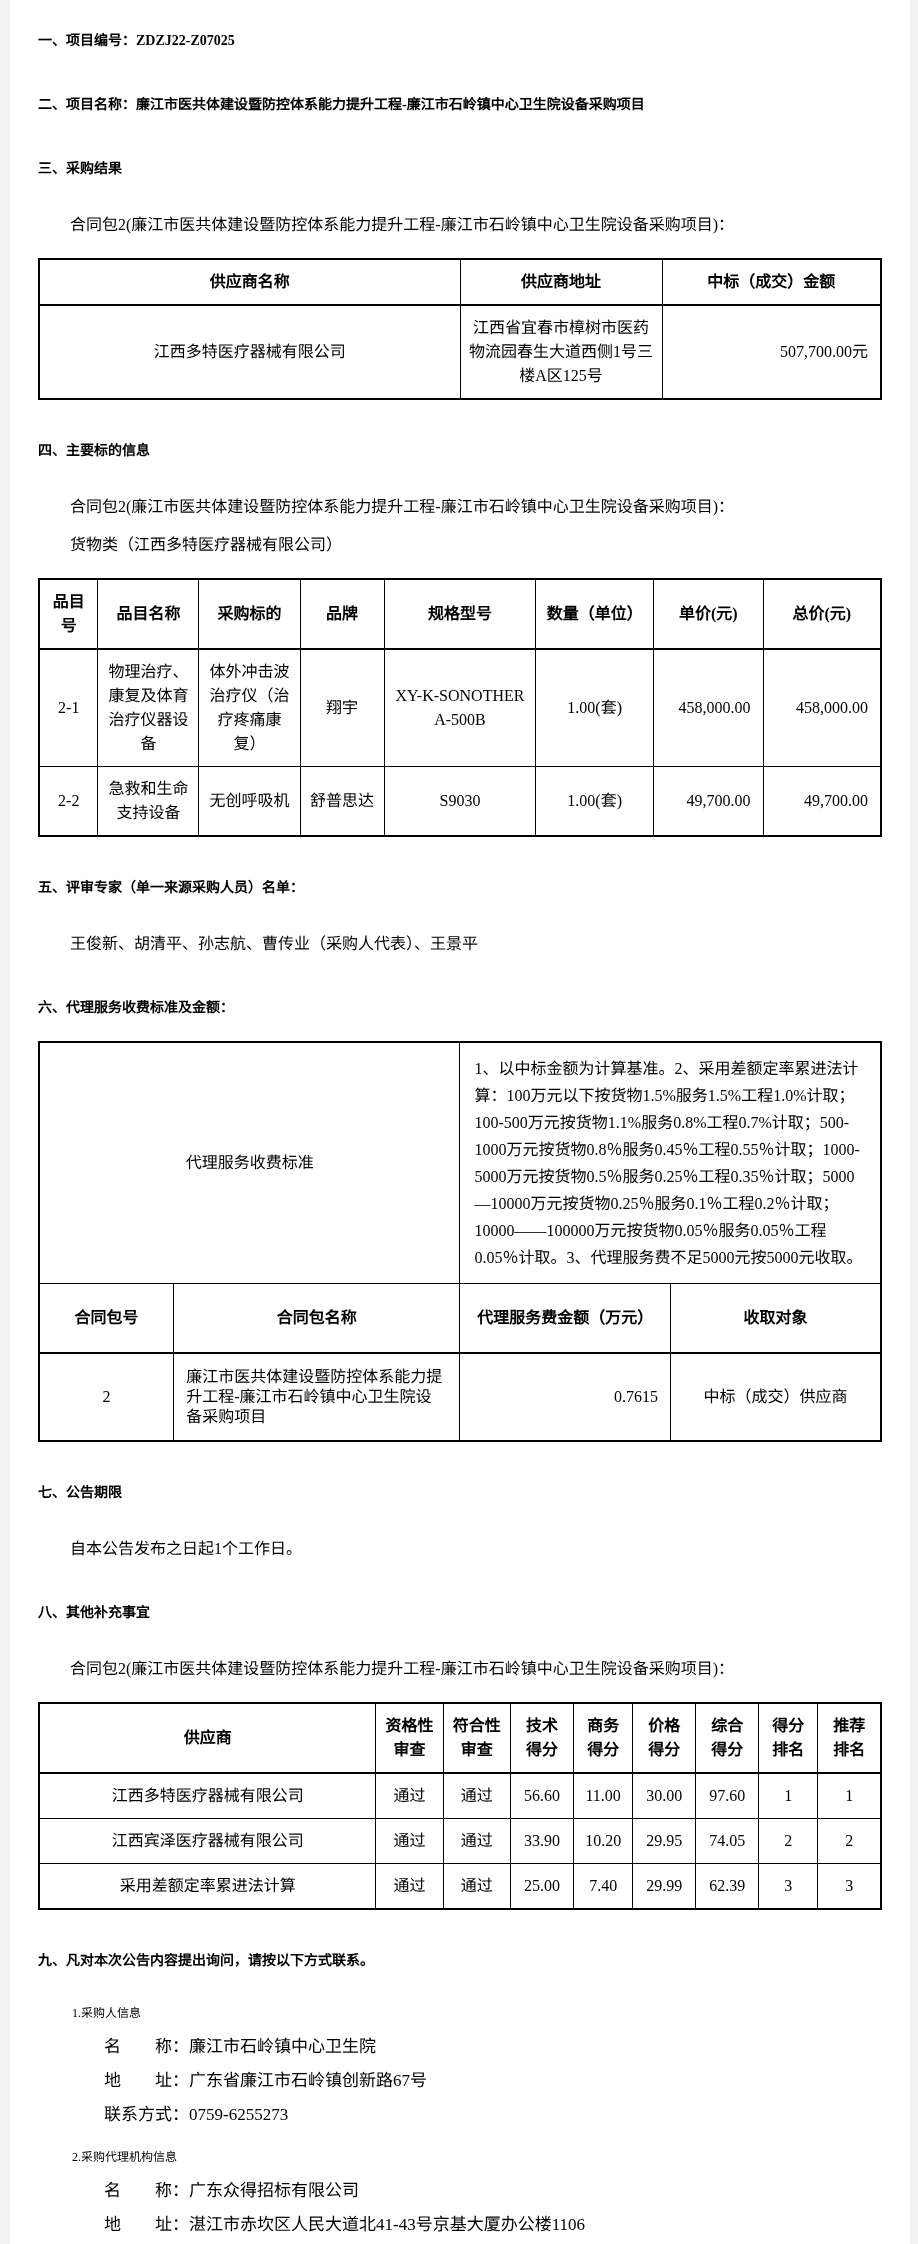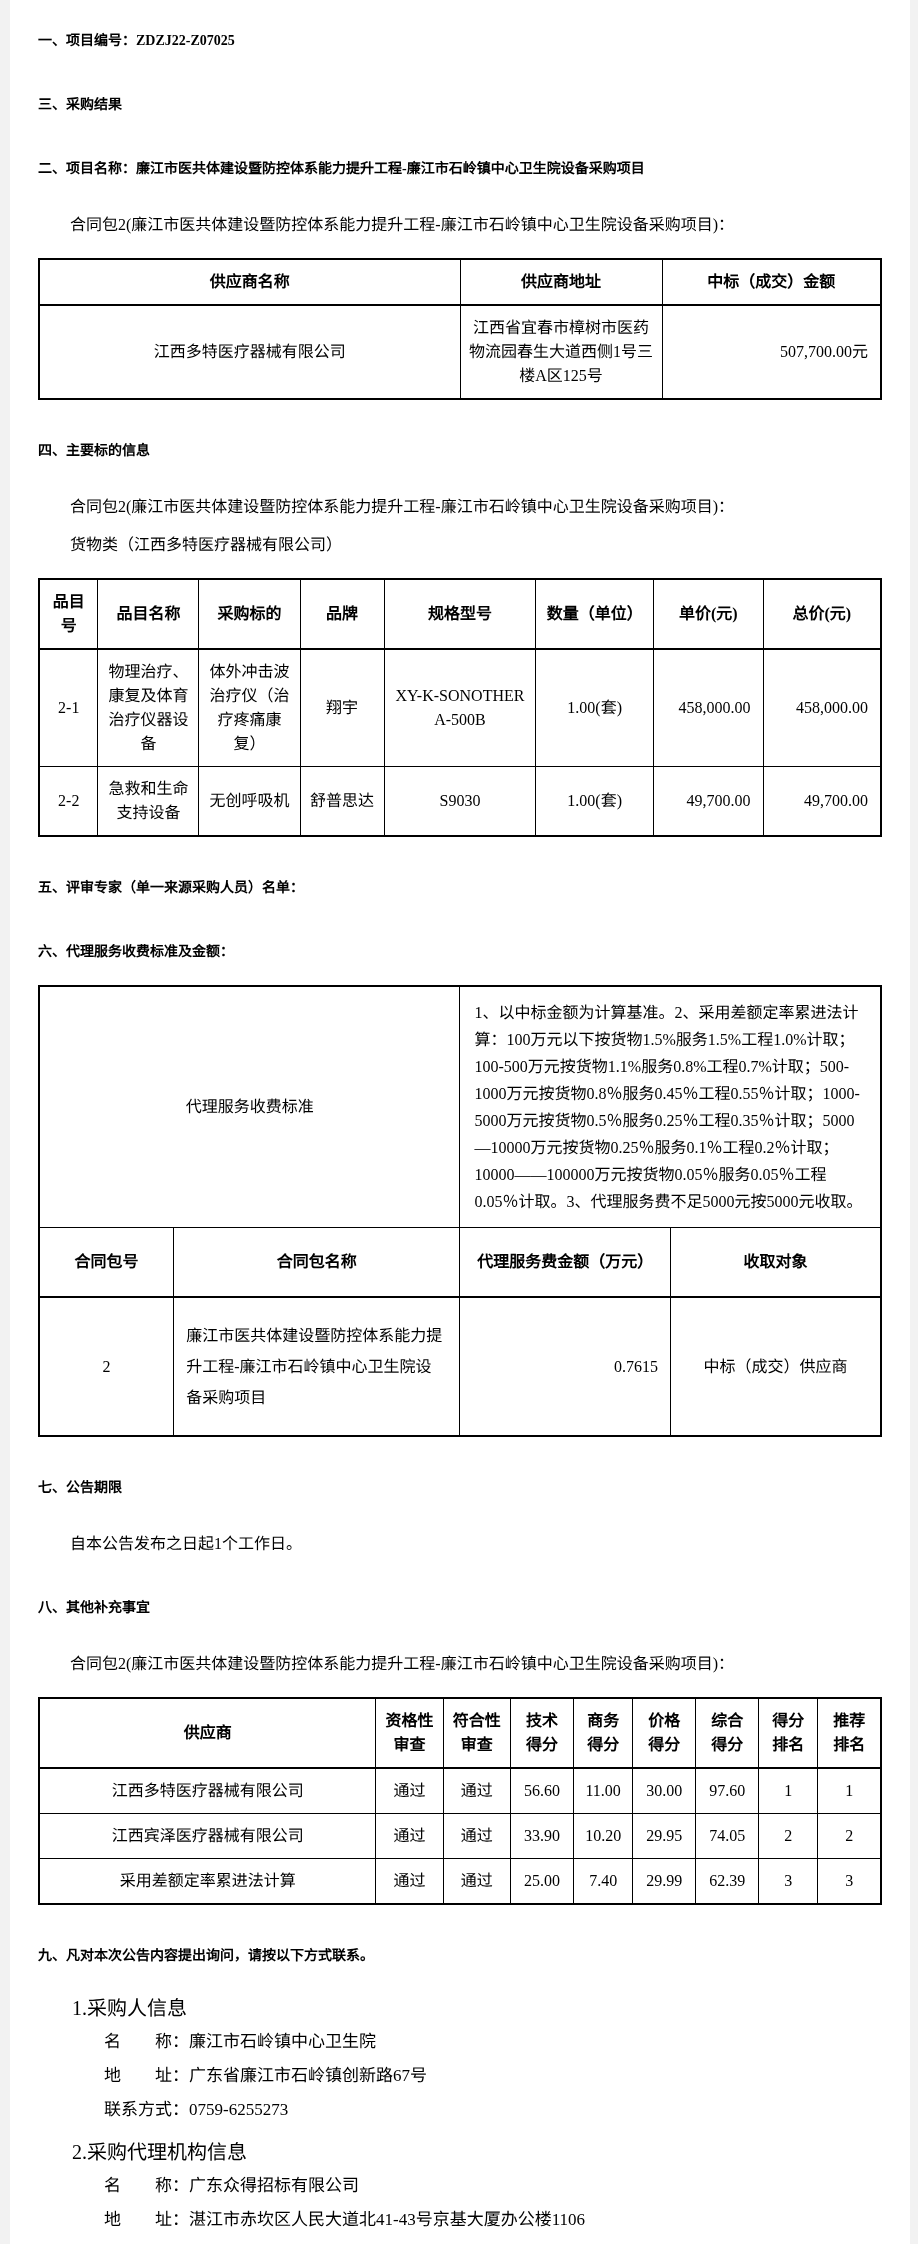--- a/index.html
+++ b/index.html
@@ -58,44 +58,44 @@
   .al-r { text-align: right !important; padding-right: 12px !important; }
   .al-l { text-align: left !important; }
 
   .fee-tbl .fee-label { padding: 14px; }
   .fee-tbl .fee-text {
     text-align: left;
     line-height: 27px;
     padding: 12px 14px;
   }
   .fee-tbl .hrow th { padding: 22px 4px; border-bottom: 2px solid #000; }
-  .fee-tbl .pkg-name { line-height: 31px; padding: 22px 12px; }
+  .fee-tbl .pkg-name { line-height: 20px; padding: 13px 12px; }
   .fee-tbl td { padding: 12px 8px; }
 
   .score-tbl th { padding: 13px 3px; border-bottom: 2px solid #000; }
   .score-tbl td { padding: 15px 3px; }
 
   .contact-block { margin-top: 26px; }
   .c-title {
-    font-size: 20px; line-height: 26px; margin-top: 16px; padding-left: 34px;
+    font-size: 12px; line-height: 26px; margin-top: 16px; padding-left: 34px;
   }
   .c-line {
     font-size: 17px; line-height: 26px; margin-top: 8px; padding-left: 66px;
   }
 </style>
 </head>
 <body>
 
 <div class="doc">
 
   <div class="sec-title first">一、项目编号：ZDZJ22-Z07025</div>
 
+  <div class="sec-title">二、项目名称：廉江市医共体建设暨防控体系能力提升工程-廉江市石岭镇中心卫生院设备采购项目</div>
+
   <div class="sec-title">三、采购结果</div>
-
-  <div class="sec-title">二、项目名称：廉江市医共体建设暨防控体系能力提升工程-廉江市石岭镇中心卫生院设备采购项目</div>
   <div class="para">合同包2(廉江市医共体建设暨防控体系能力提升工程-廉江市石岭镇中心卫生院设备采购项目)：</div>
 
   <table class="tbl result-tbl">
     <colgroup>
         <col style="width:50%">
         <col style="width:24%">
         <col style="width:26%">
       </colgroup>
     <thead>
       <tr>
@@ -158,20 +158,21 @@
         <td>舒普思达</td>
         <td class="break-all">S9030</td>
         <td>1.00(套)</td>
         <td class="al-r">49,700.00</td>
         <td class="al-r">49,700.00</td>
       </tr>
     </tbody>
   </table>
 
   <div class="sec-title">五、评审专家（单一来源采购人员）名单：</div>
+  <div class="para">王俊新、胡清平、孙志航、曹传业（采购人代表）、王景平</div>
 
   <div class="sec-title">六、代理服务收费标准及金额：</div>
 
   <table class="tbl fee-tbl">
     <colgroup>
         <col style="width:16%">
         <col style="width:34%">
         <col style="width:25%">
         <col style="width:25%">
       </colgroup>

